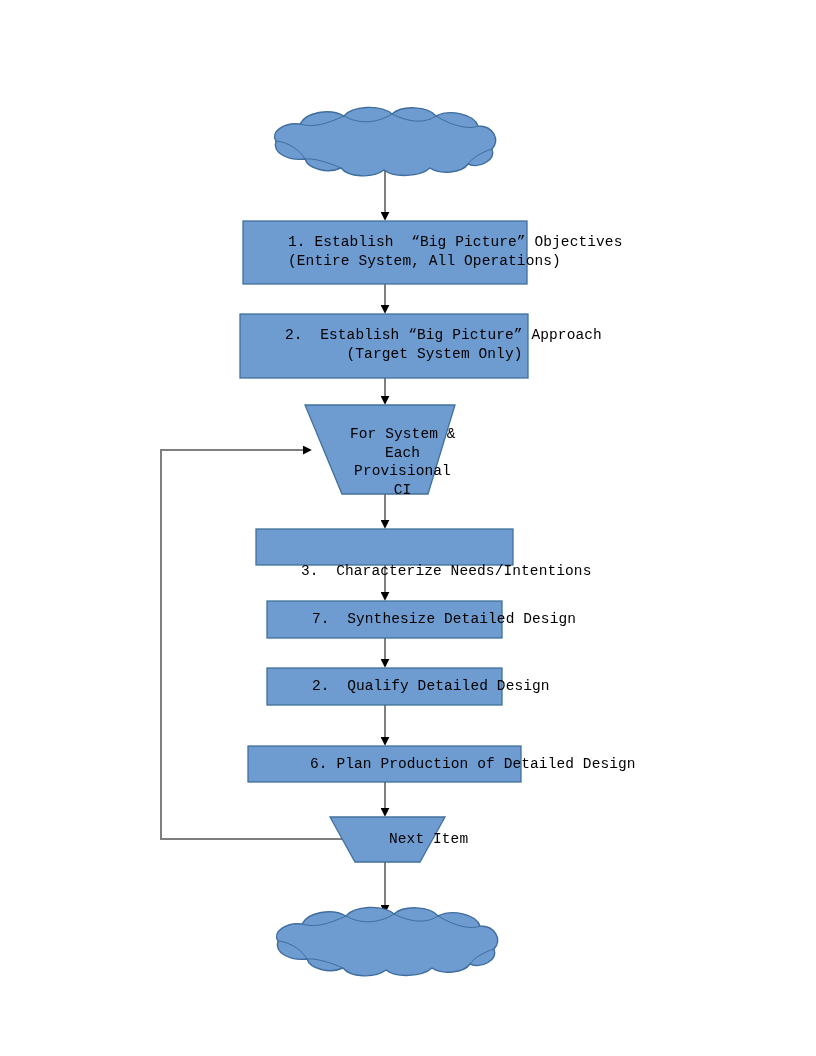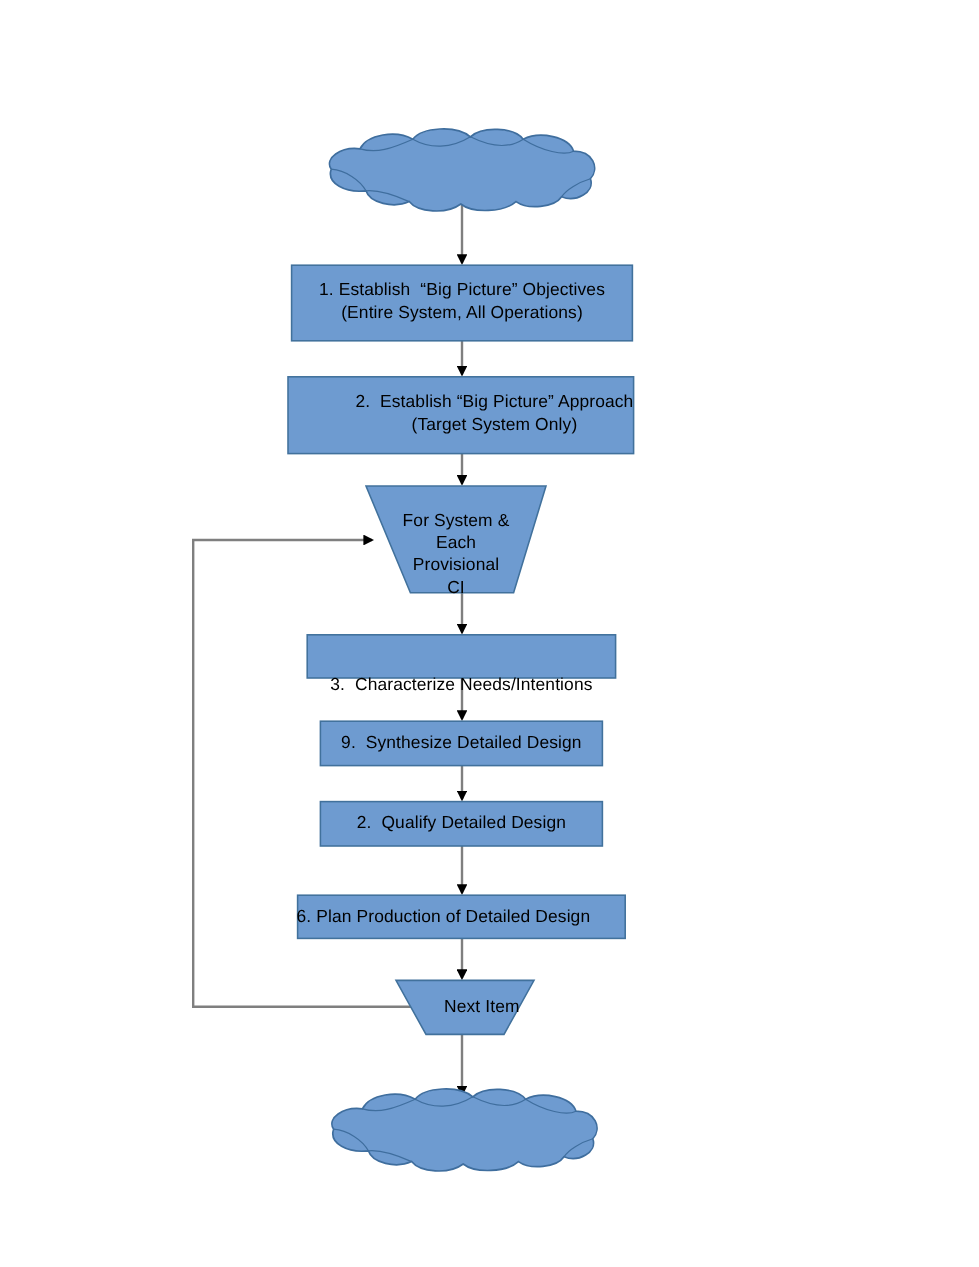--- a/index.html
+++ b/index.html
@@ -18,27 +18,28 @@
   #diagram-canvas {
     position: absolute;
     left: 0;
     top: 0;
     width: 816px;
     height: 1056px;
   }
   .node-label {
     position: absolute;
     color: #000000;
-    font-family: Liberation Sans, sans-serif;
+    font-family: Liberation Mono, monospace;
     font-size: 14.5px;
     line-height: 19px;
     text-align: center;
     white-space: pre;
     pointer-events: none;
     letter-spacing: 0.1px;
+    padding-left: 45px;
   }
   .label-trap {
     font-size: 14.5px;
     line-height: 18.5px;
   }
 </style>
 </head>
 <body>
 
 <svg id="diagram-canvas" viewBox="0 0 816 1056" xmlns="http://www.w3.org/2000/svg">
@@ -131,19 +132,19 @@
 <div class="node-label" style="left:240px; top:326px; width:344px;">2.  Establish “Big Picture” Approach
 (Target System Only)</div>
 
 <div class="node-label label-trap" style="left:305px; top:425px; width:150px;">For System &amp;
 Each
 Provisional
 CI</div>
 
 <div class="node-label" style="left:256px; top:538px; width:257px;margin-top:24px;">3.  Characterize Needs/Intentions</div>
 
-<div class="node-label" style="left:267px; top:610px; width:235px;">9.  Synthesize Detailed Design</div>
+<div class="node-label" style="left:267px; top:610px; width:235px;">7.  Synthesize Detailed Design</div>
 
 <div class="node-label" style="left:267px; top:677px; width:235px;">2.  Qualify Detailed Design</div>
 
-<div class="node-label" style="left:244px; top:755px; width:251px;">6. Plan Production of Detailed Design</div>
+<div class="node-label" style="left:265px; top:755px; width:251px;">6. Plan Production of Detailed Design</div>
 
 <div class="node-label label-trap" style="left:344px; top:830px; width:115px;">Next Item</div>
 
 </body></html>

